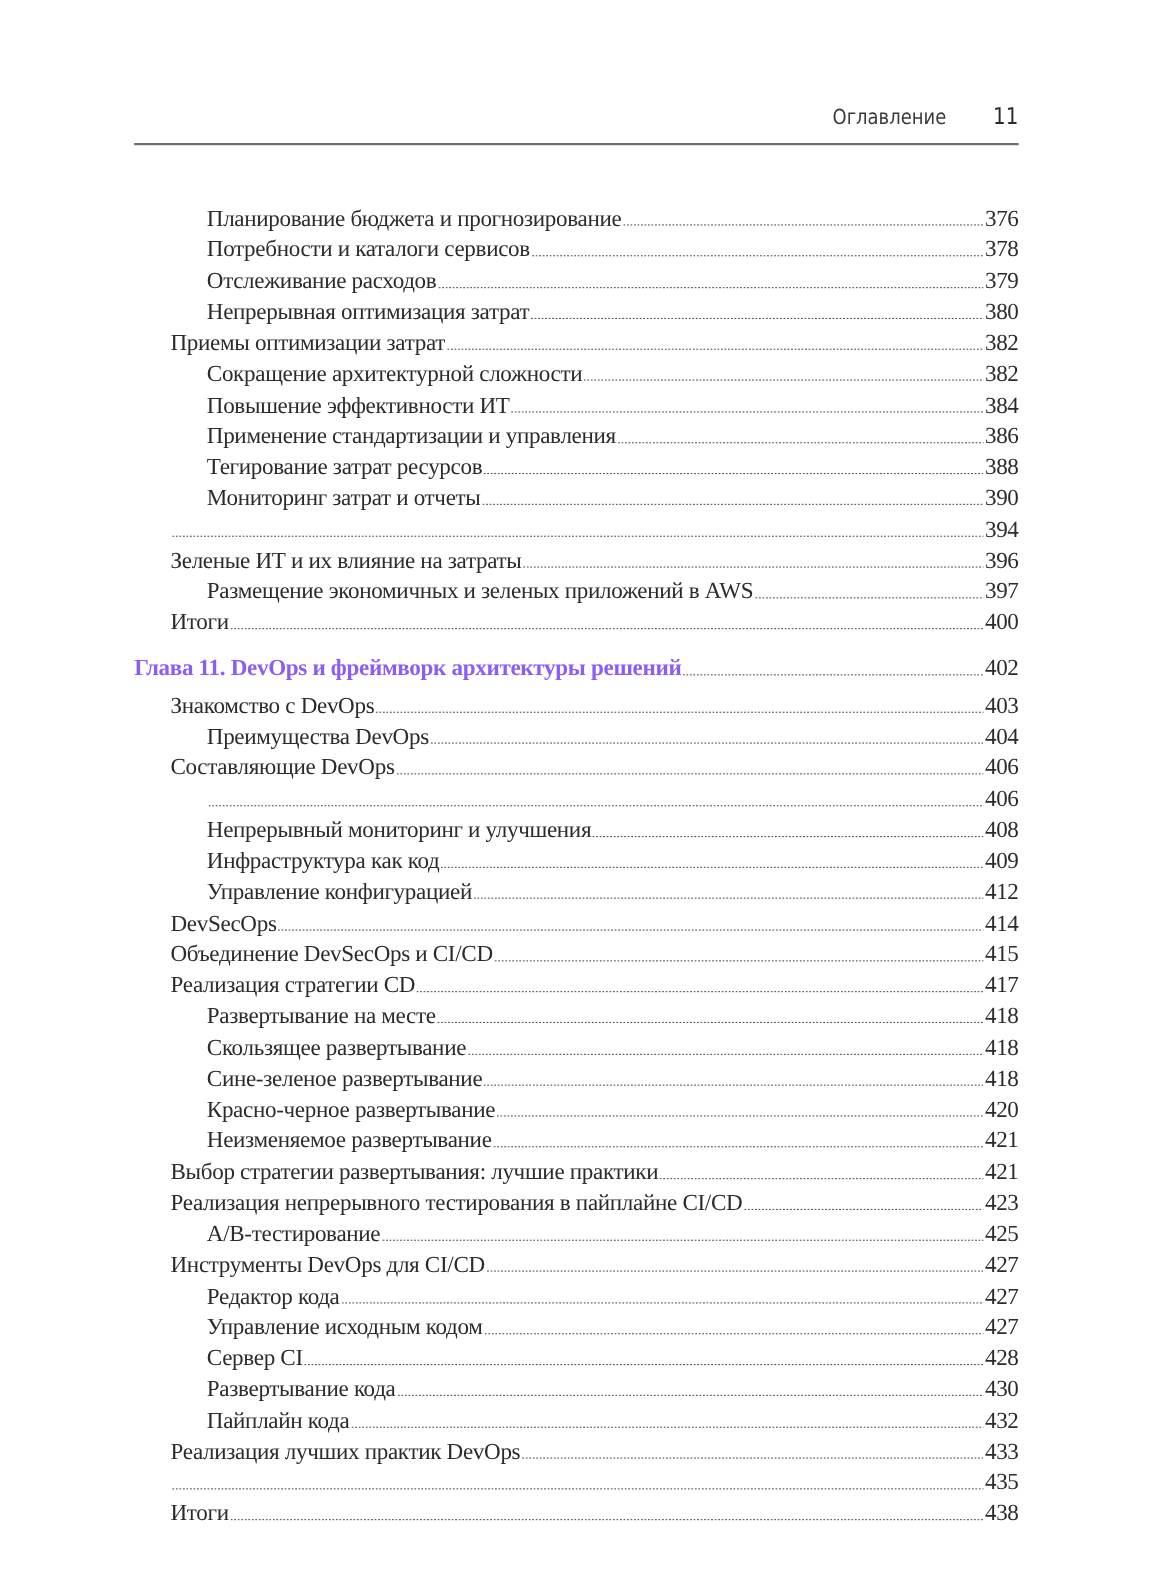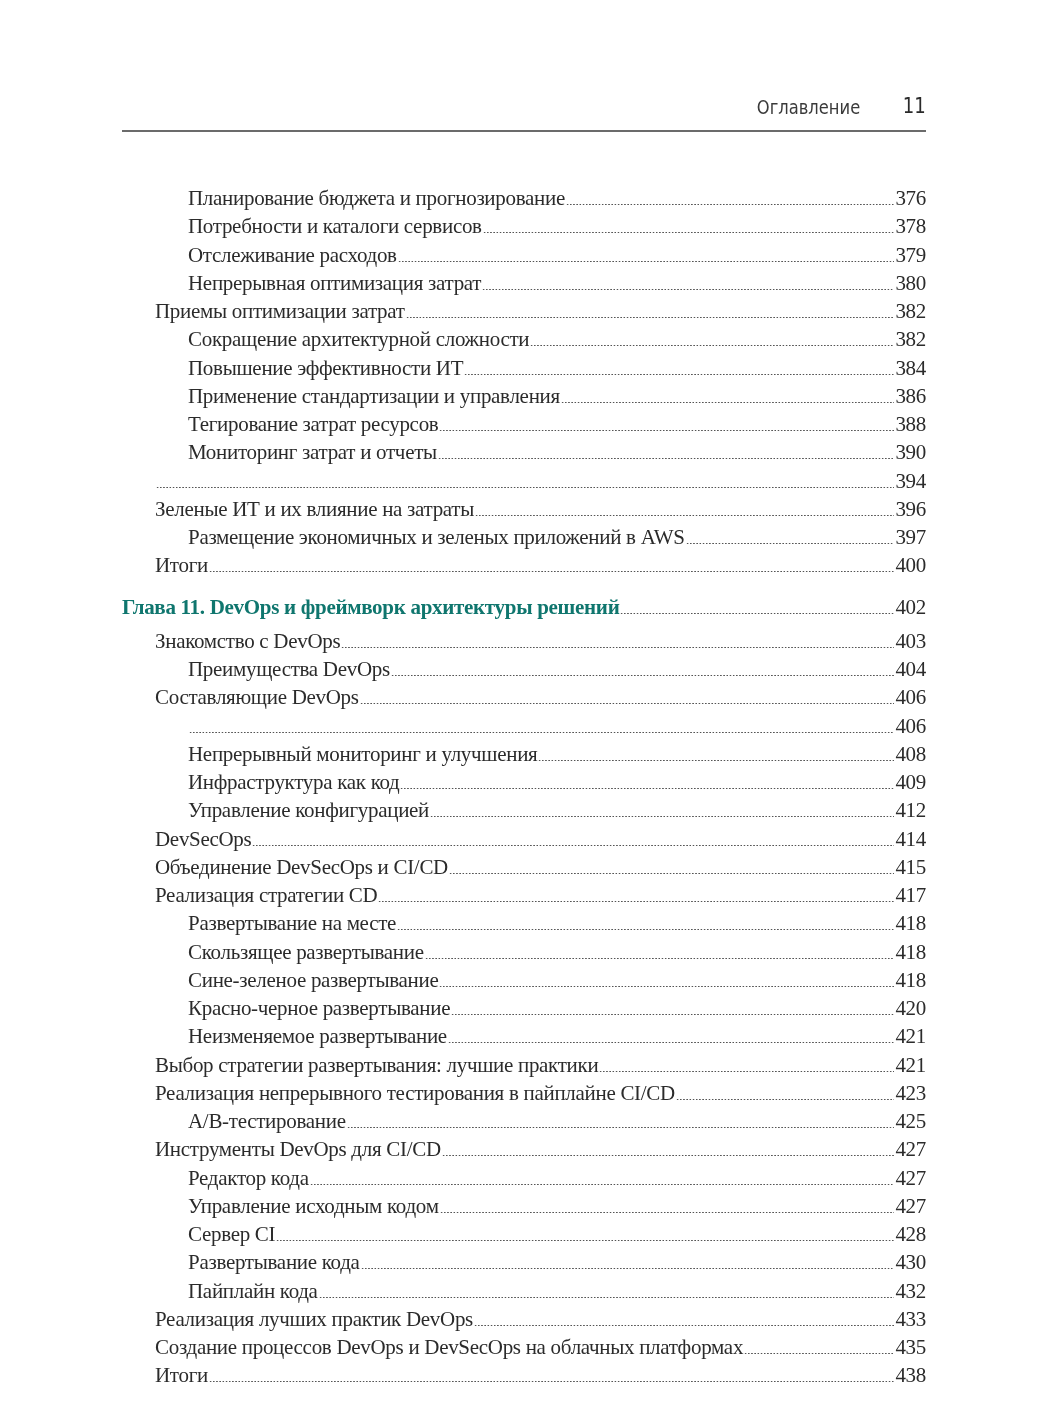--- a/index.html
+++ b/index.html
@@ -20,21 +20,21 @@
     }
     .toc { position: absolute; left: 0; top: 0; width: 1052px; }
     .row {
       position: absolute; height: 28px; display: flex; align-items: baseline;
       font-family: "Liberation Serif", serif; font-size: 21px; color: #2b2b2b;
       right: 126px; line-height: 28px;
     }
     .row.l0 { left: 122px; }
     .row.l1 { left: 155px; }
     .row.l2 { left: 188px; }
-    .row.l0 .label { font-weight: bold; color: #0f766e; }
+    .row.l0 .label { font-weight: bold; color: #8b5cf6; }
     .label { white-space: nowrap; flex: 0 0 auto; letter-spacing: -0.3px; }
     .leader {
       flex: 1 1 auto; margin: 0 1px; height: 1px; align-self: flex-end;
       margin-bottom: 7px;
       background-image: radial-gradient(circle, #555 0.8px, transparent 0.9px);
       background-size: 3.2px 2px; background-repeat: repeat-x; background-position: left center;
     }
     .page { flex: 0 0 auto; white-space: nowrap; letter-spacing: -0.3px; }
   </style>
 </head>
@@ -238,21 +238,20 @@
       <span class="label">Пайплайн кода</span>
       <span class="leader"></span>
       <span class="page">432</span>
     </div>
     <div class="row l1" style="top: 1304.75px;">
       <span class="label">Реализация лучших практик DevOps</span>
       <span class="leader"></span>
       <span class="page">433</span>
     </div>
     <div class="row l1" style="top: 1333px;">
-      <span class="label">Создание процессов DevOps и DevSecOps на облачных платформах</span>
       <span class="leader"></span>
       <span class="page">435</span>
     </div>
     <div class="row l1" style="top: 1361.25px;">
       <span class="label">Итоги</span>
       <span class="leader"></span>
       <span class="page">438</span>
     </div>
   </div>
 

